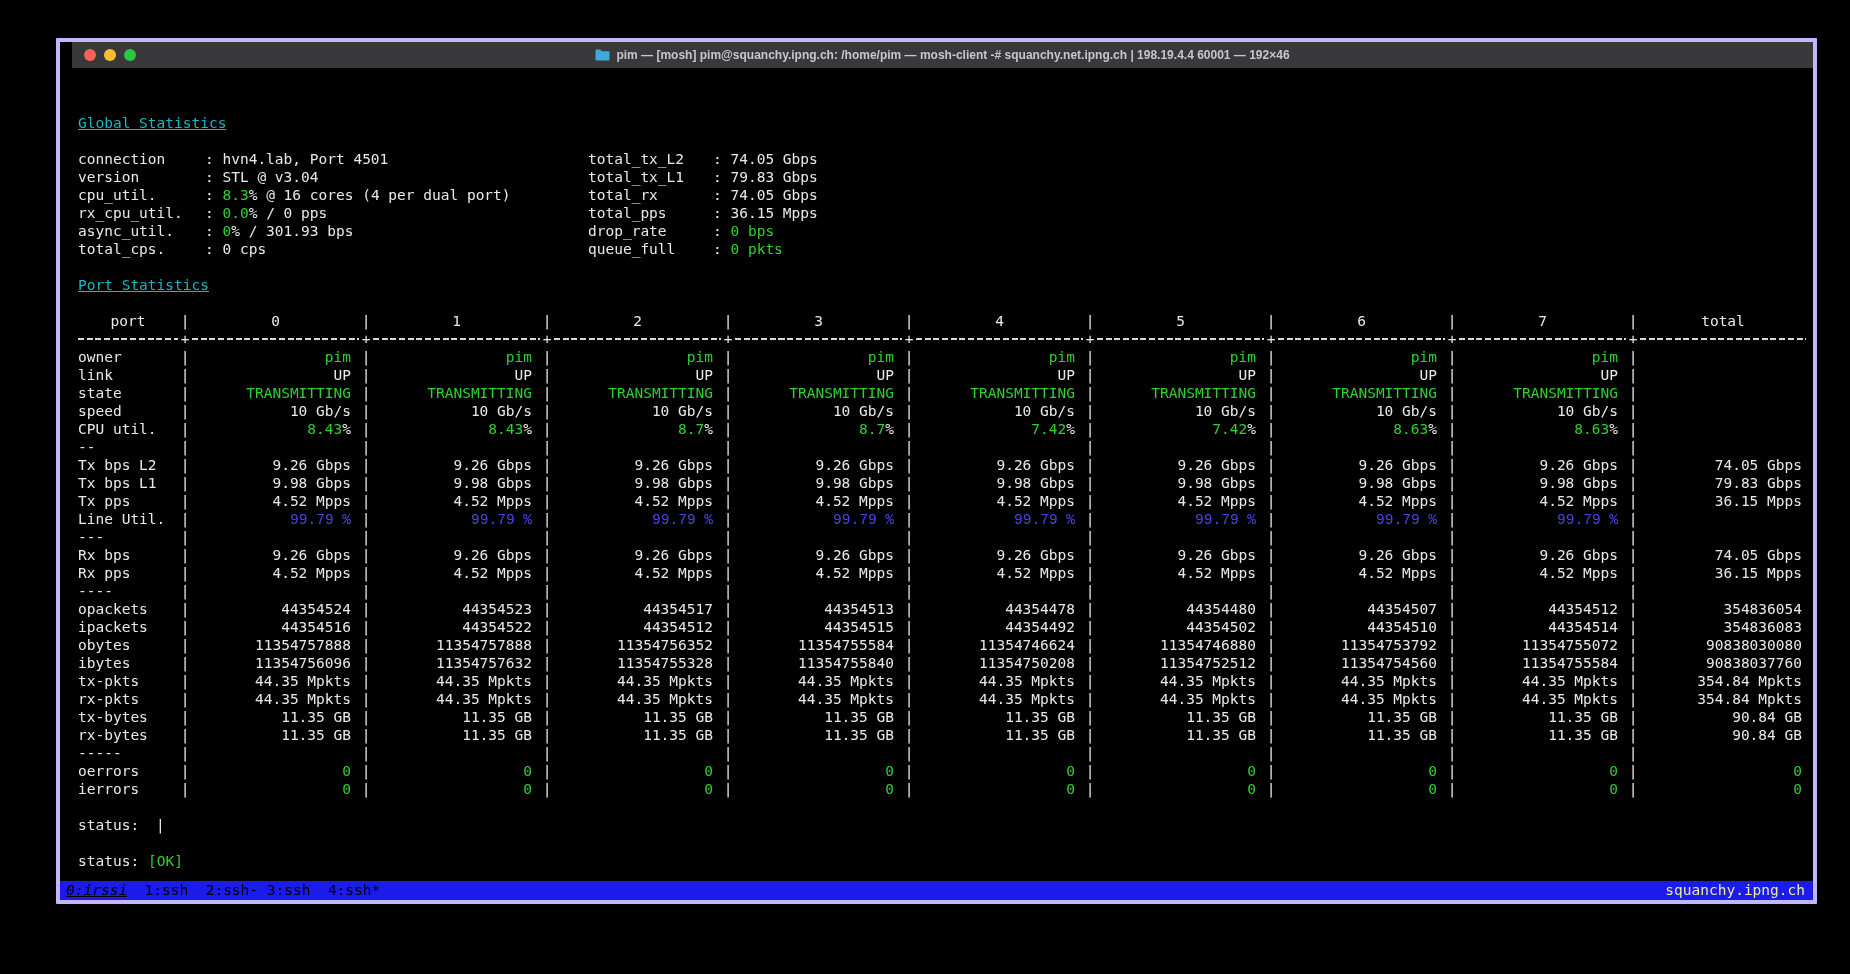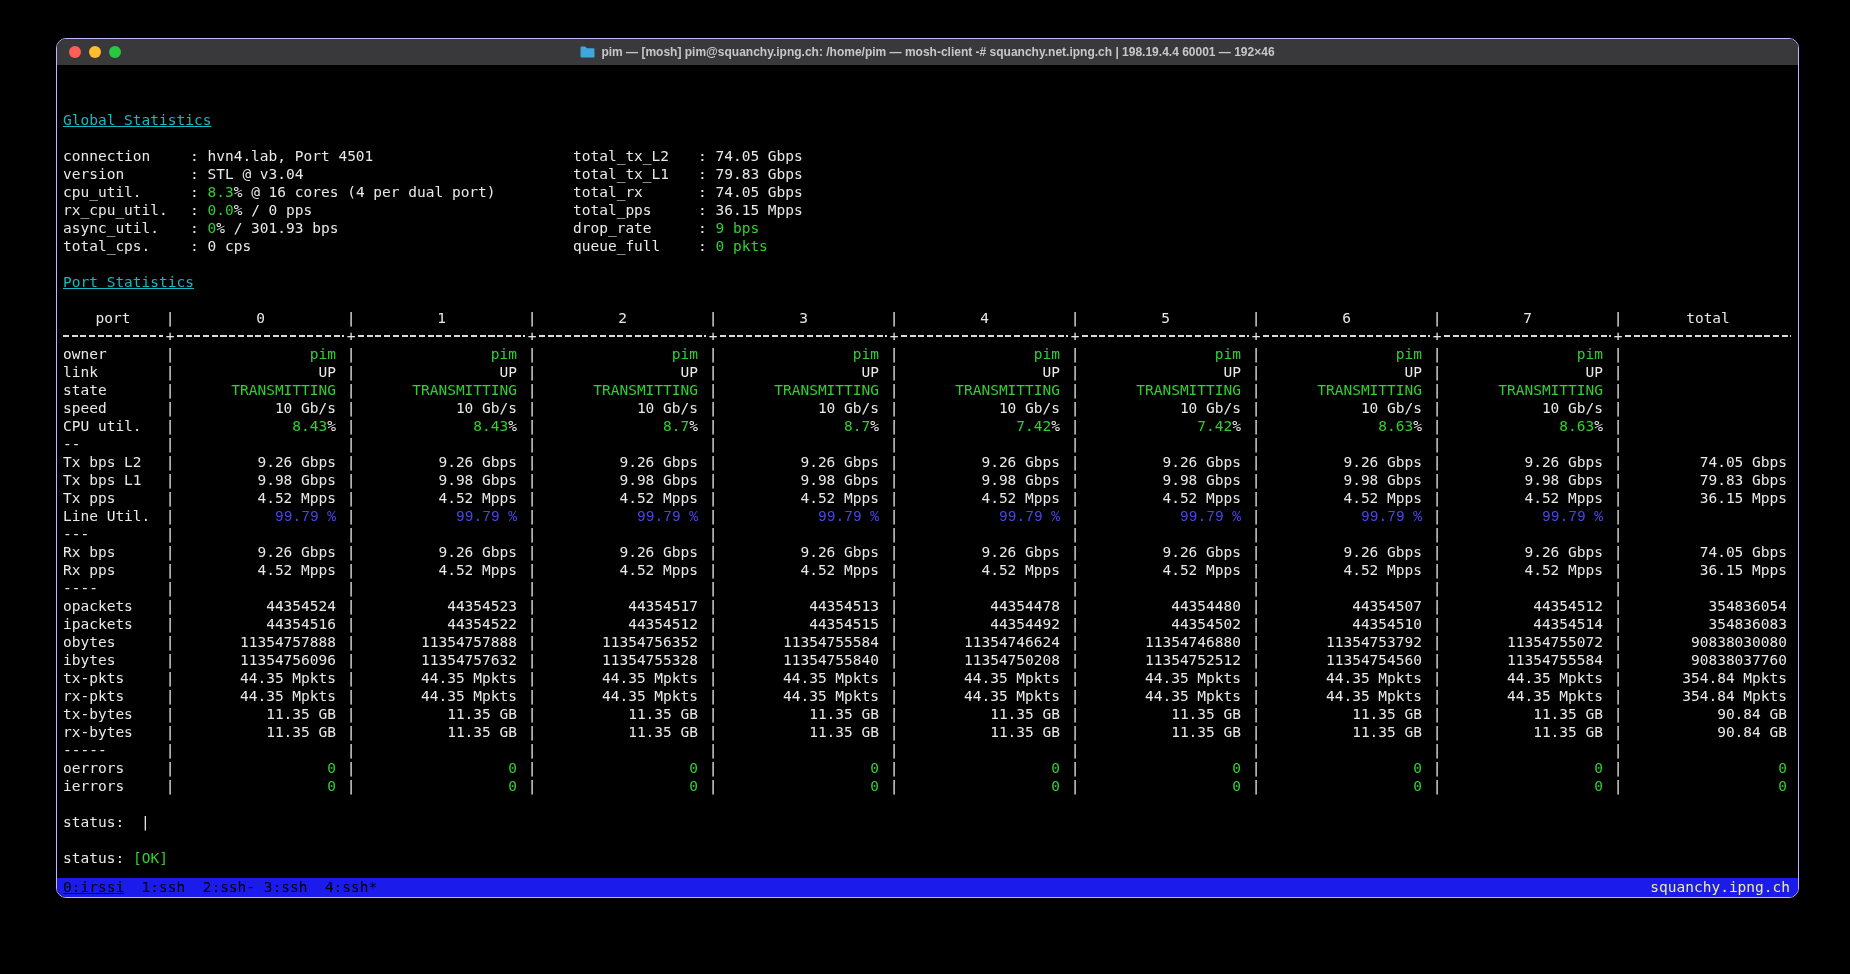--- a/index.html
+++ b/index.html
@@ -1,20 +1,20 @@
 <!DOCTYPE html>
 <html style="--text: #e9e9e9; --green: #2fd02f; --cyan: #18b7c4; --blue: #4a45e8; --titlebar_bg: #39393b; --title_text: #c7c7c7; --tl_red: #ff5f57; --tl_yellow: #febc2e; --tl_green: #28c840; --folder: #3fa7dc; --bar_bg: #1b1cec; --bar_left: #000000; --bar_right: #ebeb9b;"><head>
 <meta charset="utf-8">
 <style>
   html,body{margin:0;padding:0;}
   body{width:1850px;height:974px;background:#000;overflow:hidden;position:relative;}
 
   .window{position:absolute;left:56px;top:38px;width:1741px;height:858px;
-    background:#000;border-radius:10px;border:1px solid #c4b5fd;overflow:hidden;
-    box-shadow:0 25px 70px rgba(0,0,0,.9);}
+    background:#000;border-radius:1px;border:4px solid #c4b5fd;overflow:hidden;
+    box-shadow:0 25px 70px rgba(0,0,0,.9);padding-left:12px;}
 
   .titlebar{height:26px;background:var(--titlebar_bg);display:flex;align-items:center;position:relative;}
   .lights{display:flex;align-items:center;padding-left:12px;gap:8px;z-index:2;}
   .tl{width:12px;height:12px;border-radius:50%;display:inline-block;}
   .tl.red{background:var(--tl_red);}
   .tl.yellow{background:var(--tl_yellow);}
   .tl.green{background:var(--tl_green);}
   .titlewrap{position:absolute;left:0;right:0;top:0;bottom:0;display:flex;justify-content:center;align-items:center;gap:6px;
     font:bold 12px "Liberation Sans",sans-serif;color:var(--title_text);}
 
@@ -43,21 +43,21 @@
     background-size:100% 2px;background-position:0 8px;background-repeat:no-repeat;}
 
   .spinner{margin-left:17px;}
   .okbadge{margin-left:9px;}
   .cursor{display:inline-block;width:9px;height:16px;background:var(--green);vertical-align:-3px;}
 
   .tmuxbar{position:absolute;left:0;right:0;bottom:0;height:19px;background:var(--bar_bg);
     display:flex;justify-content:space-between;align-items:center;padding:0 8px 0 6px;
     font:14.5px/19px "DejaVu Sans Mono",monospace;white-space:pre;}
   .tmux-left{color:var(--bar_left);}
-  .tmux-left .u{text-decoration:underline;}
+  .tmux-left .u{text-decoration:underline;font-style:italic;}
   .tmux-right{color:var(--bar_right);}
 </style>
 </head>
 <body>
 
 <div class="window">
   <div class="titlebar">
     <div class="lights">
       <span class="tl red"></span>
       <span class="tl yellow"></span>
@@ -72,21 +72,21 @@
   </div>
 
   <div class="terminal">
     <div class="line"><span class="heading">Global Statistics</span></div>
     <div class="line"></div>
     <div>
         <div class="gs-row"><span class="gs-key">connection</span><span>: </span><span><span>hvn4.lab, Port 4501</span></span><span class="gs-right"><span class="gs-rkey">total_tx_L2</span><span>: </span><span><span>74.05 Gbps</span></span></span></div>
         <div class="gs-row"><span class="gs-key">version</span><span>: </span><span><span>STL @ v3.04</span></span><span class="gs-right"><span class="gs-rkey">total_tx_L1</span><span>: </span><span><span>79.83 Gbps</span></span></span></div>
         <div class="gs-row"><span class="gs-key">cpu_util.</span><span>: </span><span><span class="green">8.3</span><span>% @ 16 cores (4 per dual port)</span></span><span class="gs-right"><span class="gs-rkey">total_rx</span><span>: </span><span><span>74.05 Gbps</span></span></span></div>
         <div class="gs-row"><span class="gs-key">rx_cpu_util.</span><span>: </span><span><span class="green">0.0</span><span>% / 0 pps</span></span><span class="gs-right"><span class="gs-rkey">total_pps</span><span>: </span><span><span>36.15 Mpps</span></span></span></div>
-        <div class="gs-row"><span class="gs-key">async_util.</span><span>: </span><span><span class="green">0</span><span>% / 301.93 bps</span></span><span class="gs-right"><span class="gs-rkey">drop_rate</span><span>: </span><span><span class="green">9 bps</span></span></span></div>
+        <div class="gs-row"><span class="gs-key">async_util.</span><span>: </span><span><span class="green">0</span><span>% / 301.93 bps</span></span><span class="gs-right"><span class="gs-rkey">drop_rate</span><span>: </span><span><span class="green">0 bps</span></span></span></div>
         <div class="gs-row"><span class="gs-key">total_cps.</span><span>: </span><span><span>0 cps</span></span><span class="gs-right"><span class="gs-rkey">queue_full</span><span>: </span><span><span class="green">0 pkts</span></span></span></div>
       </div>
     <div class="line"></div>
     <div class="line"><span class="heading">Port Statistics</span></div>
     <div class="line"></div>
     <div>
         <div class="trow"><span class="cl hc">port</span><span class="sep">|</span><span class="cv hc">0</span><span class="sep">|</span><span class="cv hc">1</span><span class="sep">|</span><span class="cv hc">2</span><span class="sep">|</span><span class="cv hc">3</span><span class="sep">|</span><span class="cv hc">4</span><span class="sep">|</span><span class="cv hc">5</span><span class="sep">|</span><span class="cv hc">6</span><span class="sep">|</span><span class="cv hc">7</span><span class="sep">|</span><span class="ct hc">total</span></div>
         <div class="trow"><span class="cl dash"></span><span class="sep">+</span><span class="cv dash"></span><span class="sep">+</span><span class="cv dash"></span><span class="sep">+</span><span class="cv dash"></span><span class="sep">+</span><span class="cv dash"></span><span class="sep">+</span><span class="cv dash"></span><span class="sep">+</span><span class="cv dash"></span><span class="sep">+</span><span class="cv dash"></span><span class="sep">+</span><span class="cv dash"></span><span class="sep">+</span><span class="ct dash"></span></div>
         <div class="trow"><span class="cl">owner</span><span class="sep">|</span><span class="cv"><span class="green">pim</span></span><span class="sep">|</span><span class="cv"><span class="green">pim</span></span><span class="sep">|</span><span class="cv"><span class="green">pim</span></span><span class="sep">|</span><span class="cv"><span class="green">pim</span></span><span class="sep">|</span><span class="cv"><span class="green">pim</span></span><span class="sep">|</span><span class="cv"><span class="green">pim</span></span><span class="sep">|</span><span class="cv"><span class="green">pim</span></span><span class="sep">|</span><span class="cv"><span class="green">pim</span></span><span class="sep">|</span><span class="ct"></span></div>
         <div class="trow"><span class="cl">link</span><span class="sep">|</span><span class="cv">UP</span><span class="sep">|</span><span class="cv">UP</span><span class="sep">|</span><span class="cv">UP</span><span class="sep">|</span><span class="cv">UP</span><span class="sep">|</span><span class="cv">UP</span><span class="sep">|</span><span class="cv">UP</span><span class="sep">|</span><span class="cv">UP</span><span class="sep">|</span><span class="cv">UP</span><span class="sep">|</span><span class="ct"></span></div>

